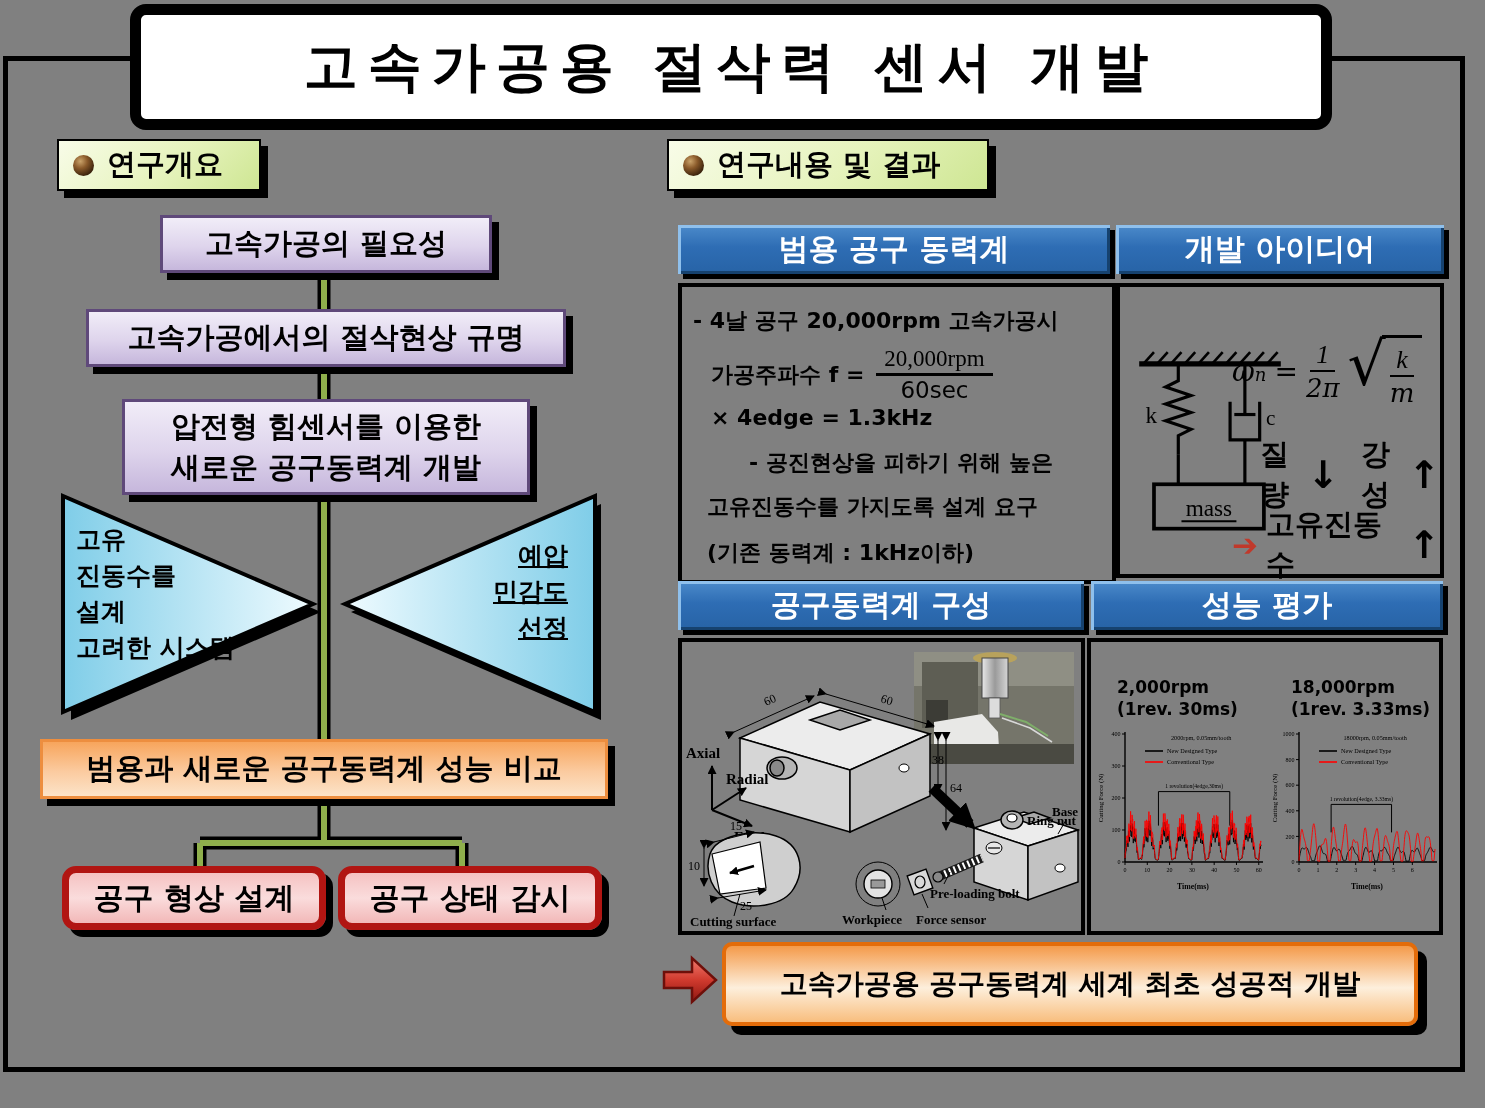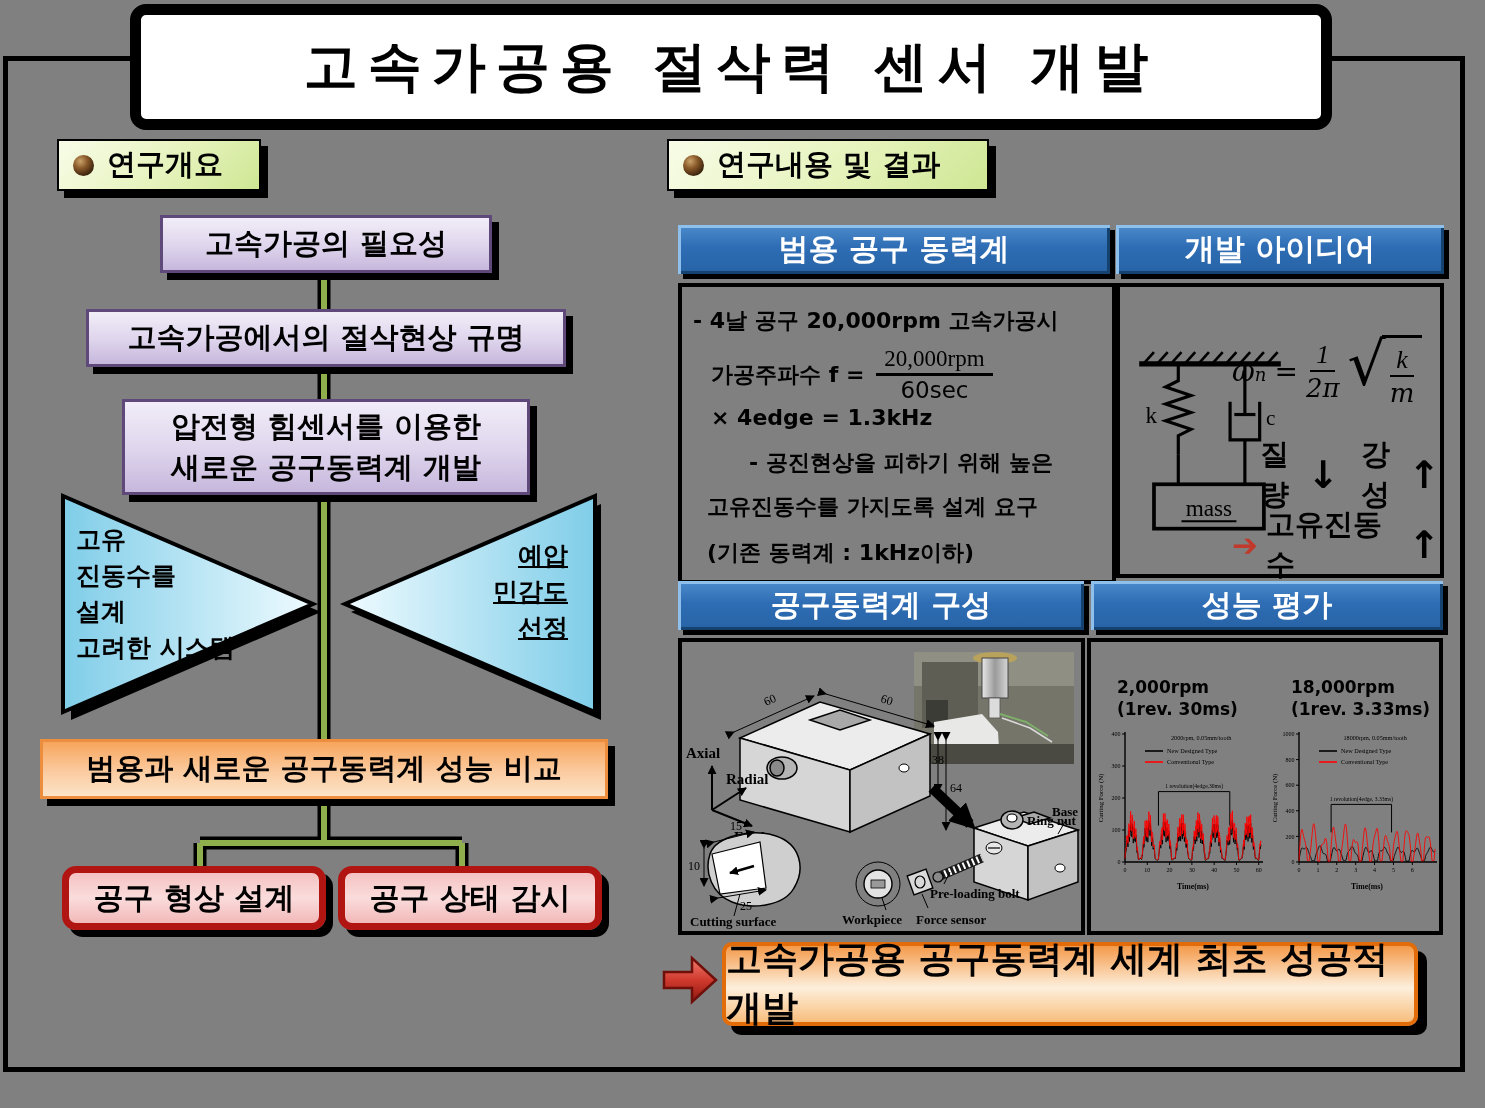--- a/index.html
+++ b/index.html
@@ -54,21 +54,21 @@
   .kr-row{font-size:29px;font-weight:bold;display:flex;align-items:center;}
   .big-arrow-glyph{font-size:38px;font-weight:bold;}
 
   .chart-hdr{margin-left:22px;font-size:17px;font-weight:bold;line-height:22px;}
   .charts-wrap{display:flex;gap:2px;padding:34px 2px 0 4px;}
   .chart-block{width:172px;}
   .mini-chart{width:172px;height:178px;display:block;margin-top:4px;}
 
   .banner-box{left:722px;top:942px;width:688px;height:76px;border:4px solid #E36C0A;border-radius:10px;
               background:linear-gradient(#F49A4A 0%,#FDEFDC 55%,#F8BE7E 100%);
-              box-shadow:9px 9px 0 #000;font-size:36px;font-weight:bold;z-index:3;}
+              box-shadow:9px 9px 0 #000;font-size:28px;font-weight:bold;z-index:3;}
 
   svg text{font-family:"Liberation Serif",serif;}
 </style>
 </head>
 <body>
 
 <div class="stage">
 
   <div class="a frame"></div>
 

